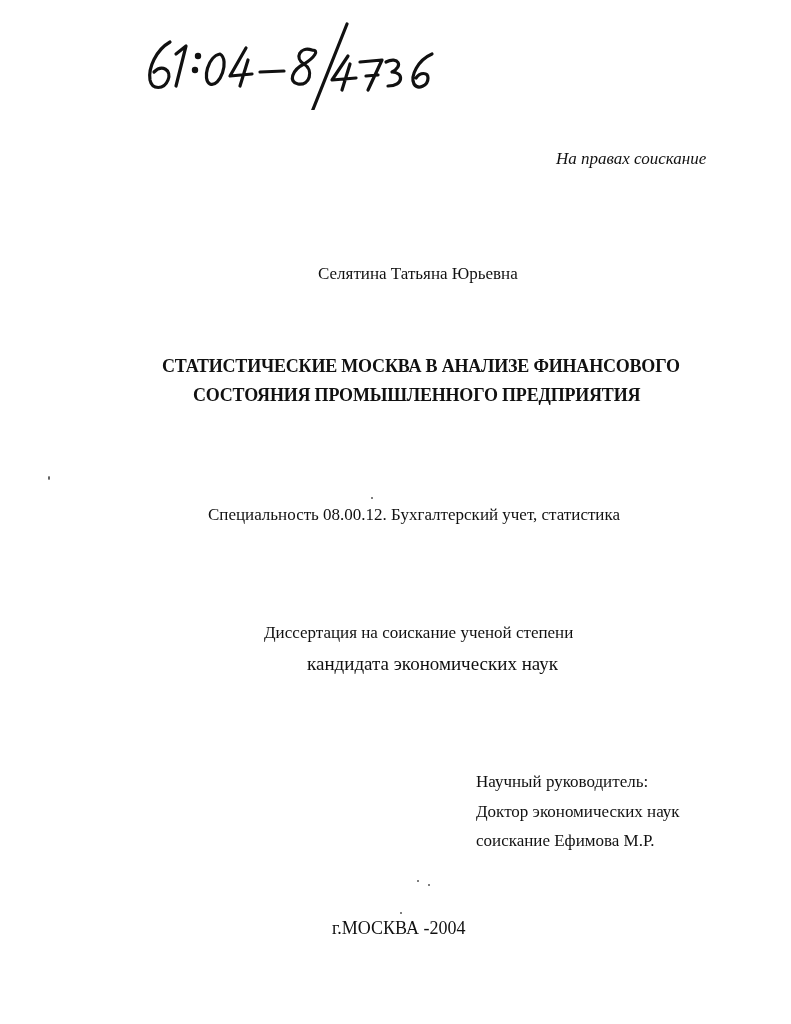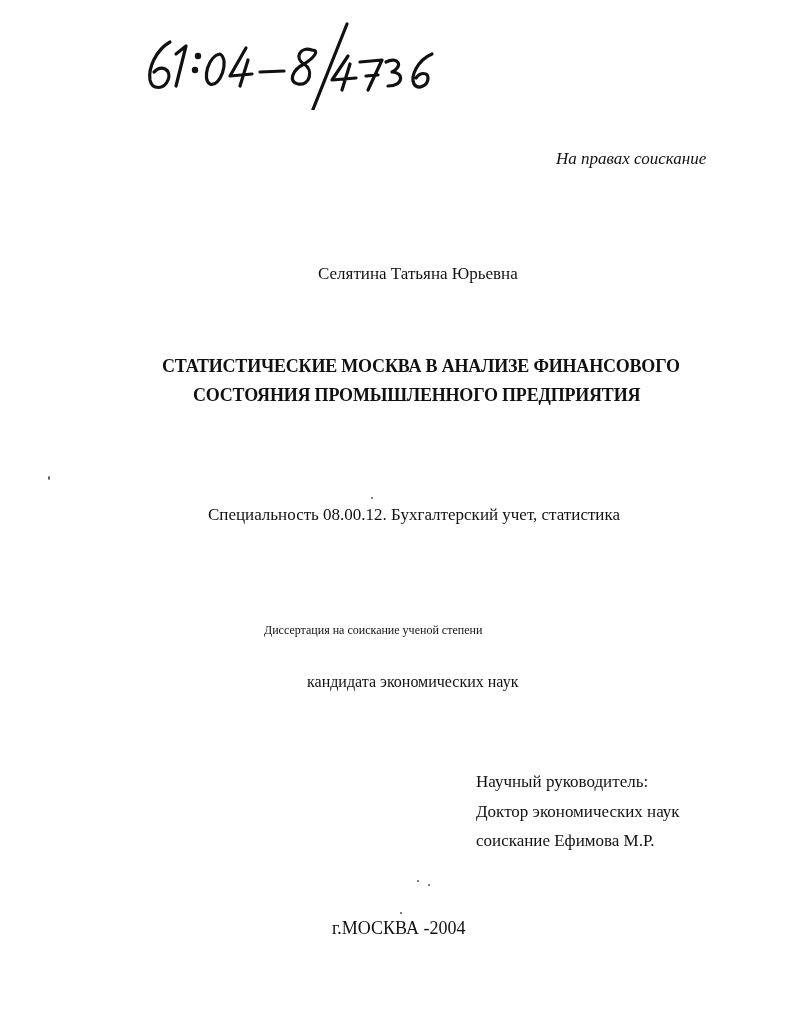--- a/index.html
+++ b/index.html
@@ -52,28 +52,27 @@
       margin-left: 16px;
     }
     .specialty {
       left: 208px;
       top: 505px;
       font-size: 17px;
     }
     .diss1 {
       left: 264px;
       top: 623px;
-      font-size: 12px;
+      font-size: 17px;
       text-align: center;
     }
     .diss2 {
       left: 307px;
       top: 653px;
-      font-size: 16px;
-      margin-top: 20px;
+      font-size: 19px;
     }
     .sup1 { left: 476px; top: 772px; font-size: 17px; }
     .sup2 { left: 476px; top: 802px; font-size: 17px; }
     .sup3 { left: 476px; top: 831px; font-size: 17px; }
     .city {
       left: 332px;
       top: 918px;
       font-size: 18px;
       font-weight: normal;
     }

